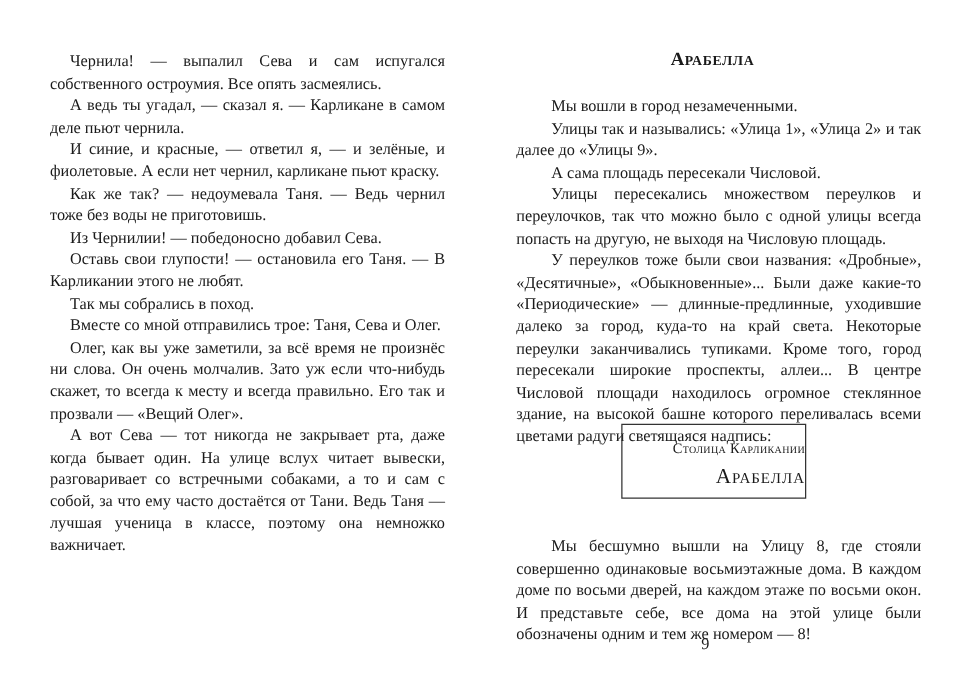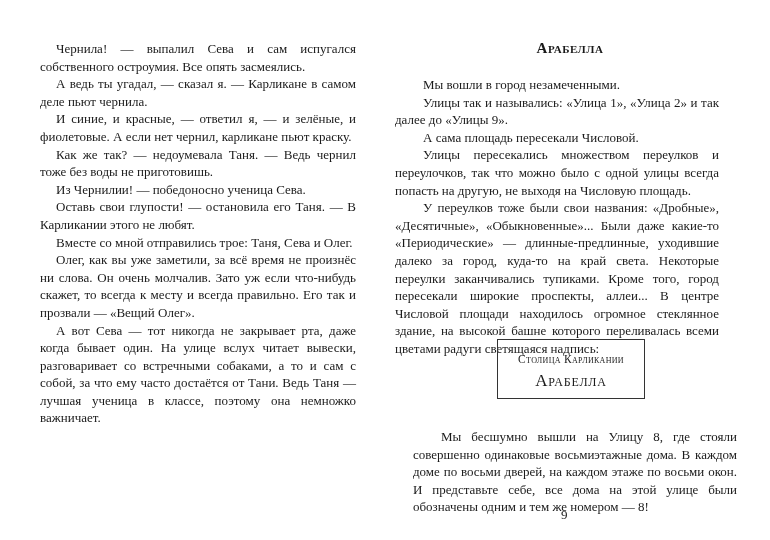--- a/index.html
+++ b/index.html
@@ -8,47 +8,48 @@
       font-family: "Liberation Serif", "DejaVu Serif", serif; color: #1a1a1a;
     }
     .page { position: absolute; top: 0; height: 540px; }
     .page-left { left: 0; width: 385px; }
     .page-right { left: 385px; width: 385px; }
     .text {
       position: absolute; font-size: 13px; line-height: 17.6px; text-align: justify;
       hyphens: manual;
     }
     .page-left .text { left: 40px; width: 316px; top: 40px; }
-    .page-right .block1 { left: 10px; width: 324px; top: 76px; }
+    .page-right .block1 { left: 28px; width: 324px; top: 76px; }
     .page-right .block2 { left: 28px; width: 324px; top: 428px; }
     .text p { margin: 0; text-indent: 28px; }
     .page-left .text p.ind-s { text-indent: 16px; }
     .chapter-title {
       position: absolute; left: 0; width: 370px; top: 40px; text-align: center;
       font-weight: bold; font-size: 15px; letter-spacing: 0.5px; font-variant: small-caps;
     }
     .sign-box {
       position: absolute; left: 112px; top: 339px; width: 146px; height: 58px;
-      border: 1px solid #333; text-align: center;
+      border: 1px solid #333; text-align: right;
     }
     .sign-sub { margin-top: 13px; font-size: 11.5px; font-variant: small-caps; letter-spacing: 0.3px; }
     .sign-main { margin-top: 6px; font-size: 17px; font-variant: small-caps; letter-spacing: 0.8px; }
     .page-number { position: absolute; left: 176px; top: 507px; font-size: 13px; }
   </style>
 </head>
 <body>
 
 <div class="page page-left">
   <div class="text">
     <p class="ind-s">Чернила! — выпалил Сева и сам испугался собственного остроумия. Все опять засмеялись.</p>
     <p class="ind-s">А ведь ты угадал, — сказал я. — Карликане в самом деле пьют чернила.</p>
     <p class="ind-s">И синие, и красные, — ответил я, — и зелёные, и фиолетовые. А если нет чернил, карликане пьют краску.</p>
     <p class="ind-s">Как же так? — недоумевала Таня. — Ведь чернил тоже без воды не приготовишь.</p>
-    <p class="ind-s">Из Чернилии! — победоносно ученица Сева.</p>
+    <p class="ind-s">Из Чернилии! — победоносно добавил Сева.</p>
     <p class="ind-s">Оставь свои глупости! — остановила его Таня. — В Карликании этого не любят.</p>
+    <p class="ind-s">Так мы собрались в поход.</p>
     <p class="ind-s">Вместе со мной отправились трое: Таня, Сева и Олег.</p>
     <p class="ind-s">Олег, как вы уже заметили, за всё время не произнёс ни слова. Он очень молчалив. Зато уж если что-нибудь скажет, то всегда к месту и всегда правильно. Его так и прозвали — «Вещий Олег».</p>
     <p class="ind-s">А вот Сева — тот никогда не закрывает рта, даже когда бывает один. На улице вслух читает вывески, разговаривает со встречными собаками, а то и сам с собой, за что ему часто достаётся от Тани. Ведь Таня — лучшая ученица в классе, поэтому она немножко важничает.</p>
   </div>
 </div>
 
 <div class="page page-right">
   <div class="chapter-title">Арабелла</div>
   <div class="text block1">
     <p>Мы вошли в город незамеченными.</p>

